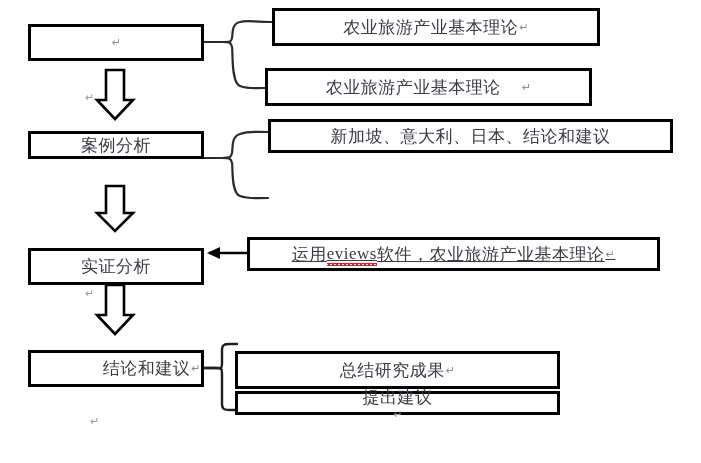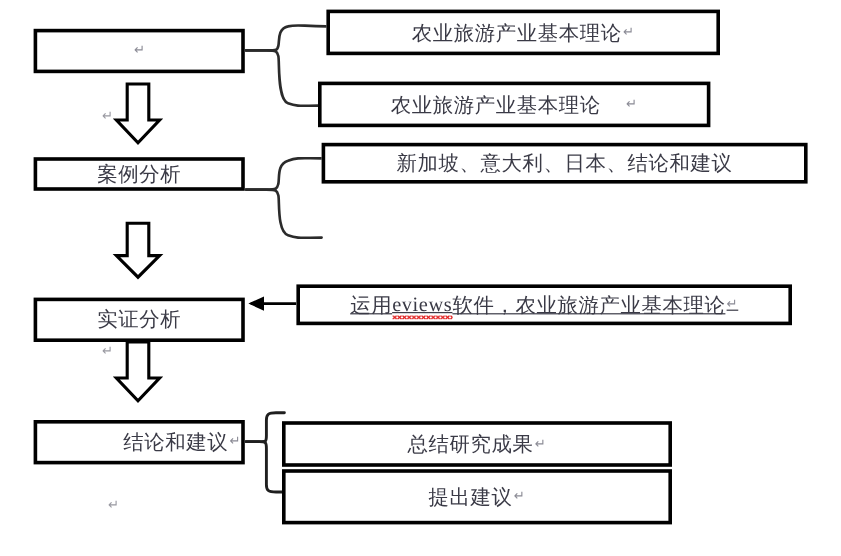--- a/index.html
+++ b/index.html
@@ -176,20 +176,20 @@
   <div class="box thick" style="left:28px; top:350px; width:176px; height:37px;justify-content:flex-end;">
     <span class="label-text">结论和建议</span>
       <span class="pilcrow">↵</span>
   </div>
 
   <div class="box thick" style="left:235px; top:334px; width:325px; height:38px;margin-top:17px;">
     <span class="label-text">总结研究成果</span>
       <span class="pilcrow">↵</span>
   </div>
 
-  <div class="box thick" style="left:235px; top:391px; width:325px; height:46px;">
+  <div class="box thick" style="left:235px; top:391px; width:325px; height:24px;flex-direction:column;">
     <span class="label-text">提出建议</span>
       <span class="pilcrow">↵</span>
   </div>
 
   <span class="stray-pilcrow" style="left:90px; top:416px;">↵</span>
 
 </div>
 
 </body></html>

